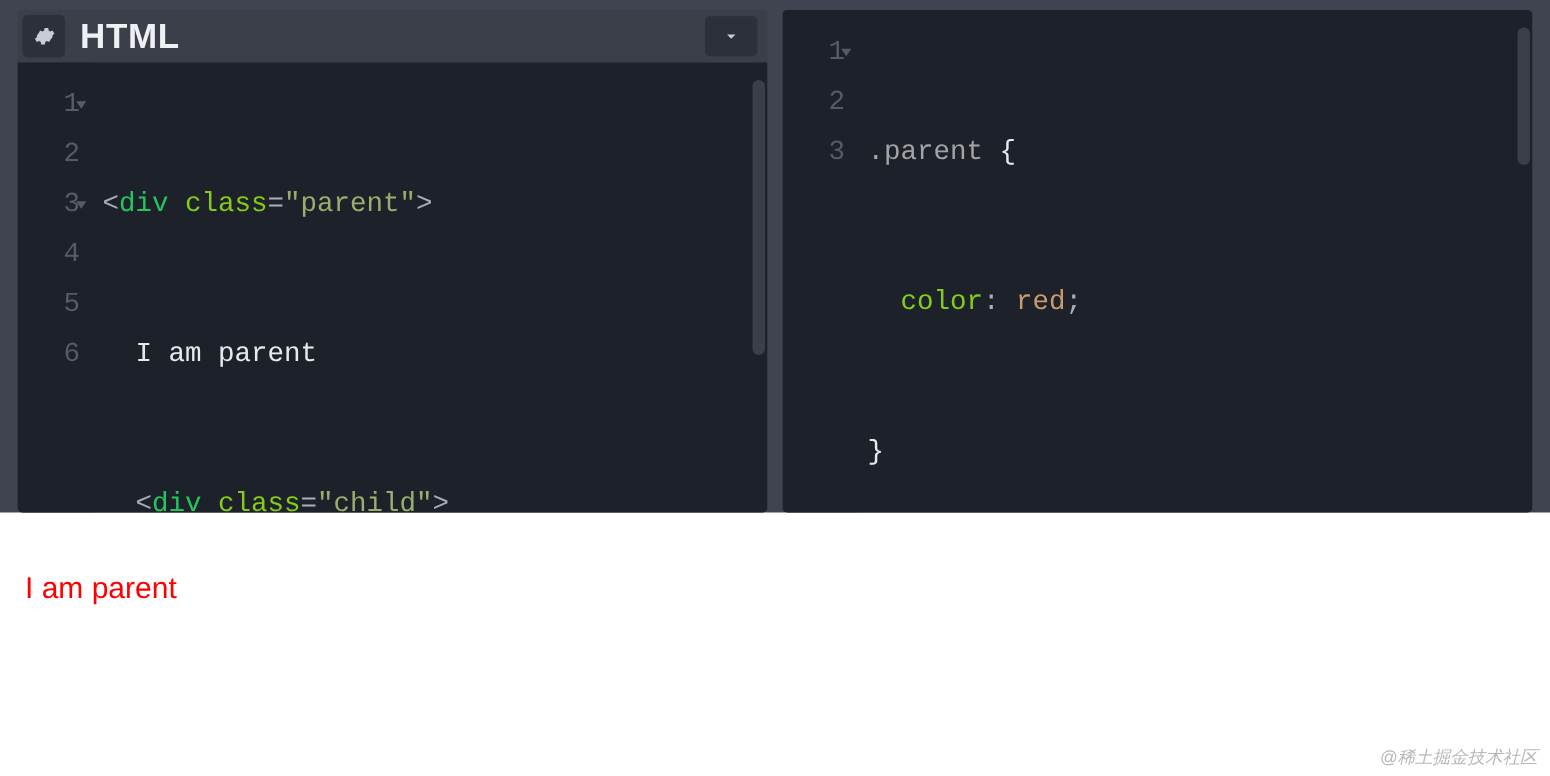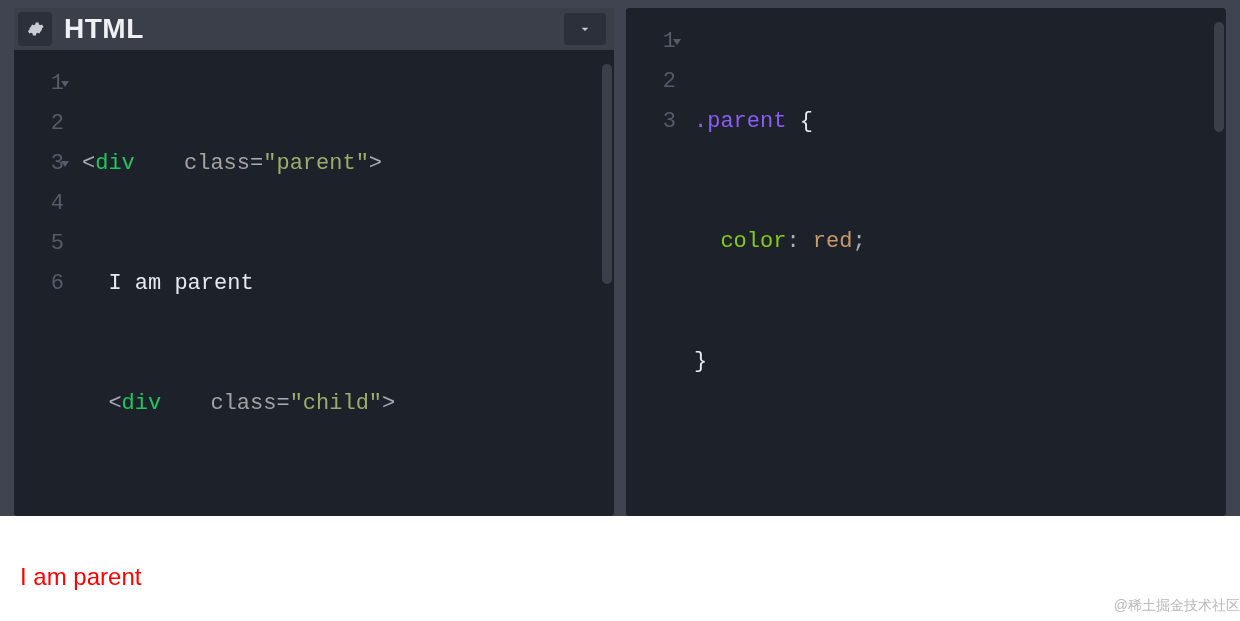--- a/index.html
+++ b/index.html
@@ -8,21 +8,21 @@
   background:#3f4450;
   width:1240px;
   height:621px;
   overflow:hidden;
   position:relative;
 }
 .top-row {
   display:flex;
   gap:12px;
   padding:8px 14px 0 14px;
-  height:516px;
+  height:410px;
 }
 .panel {
   flex:1;
   background:#3f4450;
   display:flex;
   flex-direction:column;
   border-radius:4px;
   overflow:hidden;
   min-width:0;
 }
@@ -88,24 +88,24 @@
   transform:rotate(90deg);
 }
 .code {
   padding:14px 0 0 8px;
   white-space:pre;
   color:#e7e9ed;
 }
 .code .row{ height:40px; }
 .tok-tag{ color:#22c55e; }
 .tok-punc{ color:#a9adba; }
-.tok-attr{ color:#a3a3a3;margin-left:36px; }
+.tok-attr{ color:#84cc16; }
 .tok-op{ color:#a9adba; }
 .tok-str{ color:#9aad6c; }
-.tok-sel{ color:#8b5cf6;text-align:center; }
+.tok-sel{ color:#a3a3a3;text-align:center; }
 .tok-brace{ color:#e7e9ed; }
 .tok-prop{ color:#84cc16; }
 .tok-val{ color:#c99a6a; }
 .tok-semi{ color:#a9adba; }
 
 .scrollbar {
   position:absolute;
   right:2px; top:14px;
   width:10px; height:220px;
   background:#3a3f4a;
@@ -118,23 +118,24 @@
   height:211px;
   width:100%;
   padding:42px 20px 0 20px;
   font-size:24px;
   line-height:38px;
   color:#ff0000;
   font-family:-apple-system,"Helvetica Neue",Arial,sans-serif;
 }
 .watermark {
   position:absolute;
-  right:0; bottom:6px;
+  right:10px; bottom:6px;
   font-size:14px;
   color:#b8b8b8;
+  font-style:italic;
 }
 </style>
 </head>
 <body>
 
 <div class="top-row">
 
   <div class="panel">
     <div class="panel-header">
       <div class="gear-btn">

